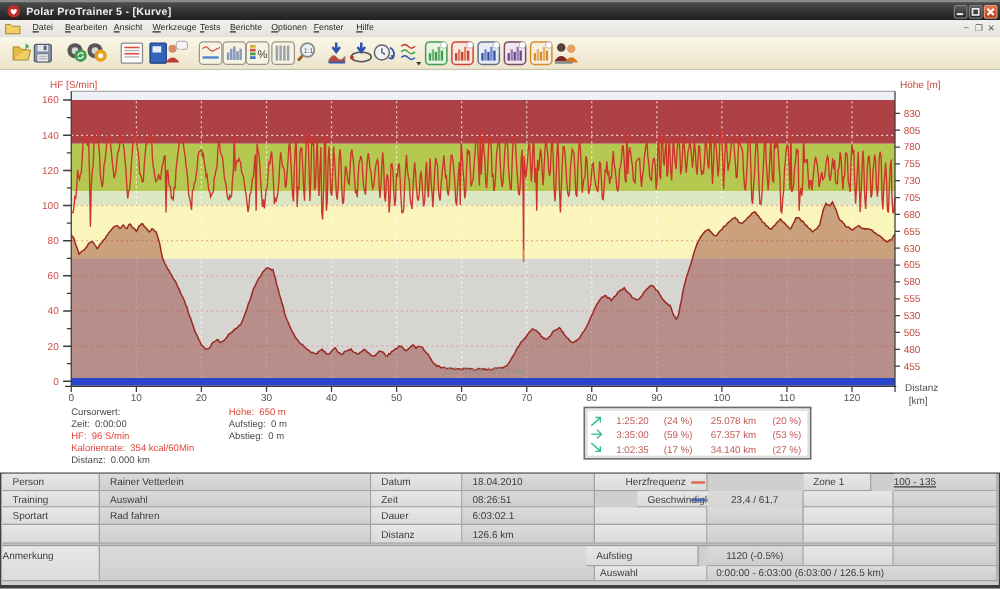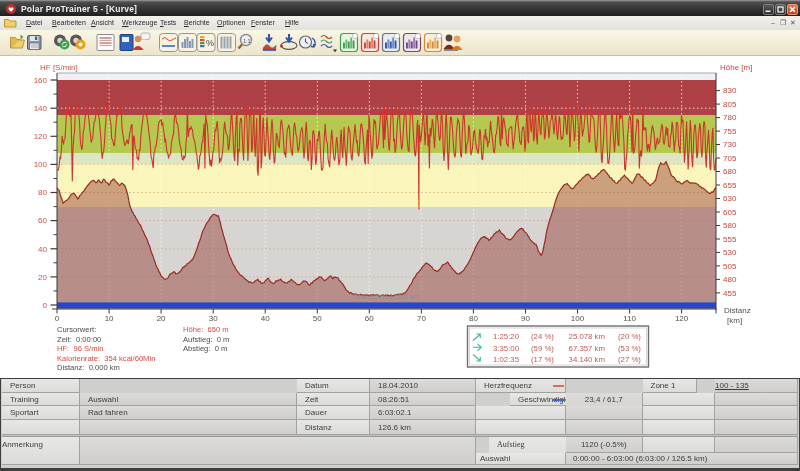--- a/index.html
+++ b/index.html
@@ -320,23 +320,24 @@
 <text x="618" y="294.5">(53 %)</text>
 <text x="519" y="306" text-anchor="end">1:02:35</text>
 <text x="531" y="306">(17 %)</text>
 <text x="605" y="306" text-anchor="end">34.140 km</text>
 <text x="618" y="306">(27 %)</text>
 </g>
 </svg>
 <div style="position:absolute;left:0;top:378px;width:800px;height:93px;background:#3e3e3c">
 <div style="position:absolute;left:1px;top:1px;width:798px;height:89px;background:#cfcfcd;font-size:8px">
 <div style="position:absolute;left:1px;top:0px;width:78px;height:13.5px;background:linear-gradient(#e7e7e5,#dbdbd9);border-right:1px solid #a2a2a0;border-bottom:1px solid #a2a2a0;box-sizing:border-box;padding-left:8px;line-height:13.5px;color:#3c3c3c;">Person</div>
+<div style="position:absolute;left:79px;top:0px;width:217px;height:13.5px;background:linear-gradient(#dcdbd9,#cfcecc);border-right:1px solid #a2a2a0;border-bottom:1px solid #a2a2a0;box-sizing:border-box;padding-left:8px;line-height:13.5px;color:#3c3c3c;">Rainer Vetterlein</div>
 <div style="position:absolute;left:296px;top:0px;width:73px;height:13.5px;background:linear-gradient(#e7e7e5,#dbdbd9);border-right:1px solid #a2a2a0;border-bottom:1px solid #a2a2a0;box-sizing:border-box;padding-left:8px;line-height:13.5px;color:#3c3c3c;">Datum</div>
 <div style="position:absolute;left:369px;top:0px;width:106px;height:13.5px;background:linear-gradient(#dcdbd9,#cfcecc);border-right:1px solid #a2a2a0;border-bottom:1px solid #a2a2a0;box-sizing:border-box;padding-left:8px;line-height:13.5px;color:#3c3c3c;">18.04.2010</div>
-<div style="position:absolute;left:475px;top:0px;width:90px;height:13.5px;background:linear-gradient(#e7e7e5,#dbdbd9);border-right:1px solid #a2a2a0;border-bottom:1px solid #a2a2a0;box-sizing:border-box;padding-left:8px;line-height:13.5px;color:#3c3c3c;">Herzfrequenz</div>
+<div style="position:absolute;left:475px;top:0px;width:90px;height:13.5px;background:linear-gradient(#e7e7e5,#dbdbd9);border-right:1px solid #a2a2a0;border-bottom:1px solid #a2a2a0;box-sizing:border-box;padding-left:8px;line-height:13.5px;color:#3c3c3c;text-align:center;">Herzfrequenz</div>
 <div style="position:absolute;left:565px;top:0px;width:76.5px;height:13.5px;background:linear-gradient(#dcdbd9,#cfcecc);border-right:1px solid #a2a2a0;border-bottom:1px solid #a2a2a0;box-sizing:border-box;text-align:center;line-height:13.5px;color:#3c3c3c;margin-top:20px;">116 / 145</div>
 <div style="position:absolute;left:641.5px;top:0px;width:54px;height:13.5px;background:linear-gradient(#e7e7e5,#dbdbd9);border-right:1px solid #a2a2a0;border-bottom:1px solid #a2a2a0;box-sizing:border-box;padding-left:8px;line-height:13.5px;color:#3c3c3c;">Zone 1</div>
 <div style="position:absolute;left:714px;top:0px;width:83px;height:13.5px;background:linear-gradient(#dcdbd9,#cfcecc);border-right:1px solid #a2a2a0;border-bottom:1px solid #a2a2a0;box-sizing:border-box;text-align:left;line-height:13.5px;color:#3c3c3c;text-decoration:underline;">100 - 135</div>
 <div style="position:absolute;left:552px;top:6px;width:11px;height:2px;background:#e06a5a"></div>
 <div style="position:absolute;left:1px;top:13.5px;width:78px;height:13.5px;background:linear-gradient(#e7e7e5,#dbdbd9);border-right:1px solid #a2a2a0;border-bottom:1px solid #a2a2a0;box-sizing:border-box;padding-left:8px;line-height:13.5px;color:#3c3c3c;">Training</div>
 <div style="position:absolute;left:79px;top:13.5px;width:217px;height:13.5px;background:linear-gradient(#dcdbd9,#cfcecc);border-right:1px solid #a2a2a0;border-bottom:1px solid #a2a2a0;box-sizing:border-box;padding-left:8px;line-height:13.5px;color:#3c3c3c;">Auswahl</div>
 <div style="position:absolute;left:296px;top:13.5px;width:73px;height:13.5px;background:linear-gradient(#e7e7e5,#dbdbd9);border-right:1px solid #a2a2a0;border-bottom:1px solid #a2a2a0;box-sizing:border-box;padding-left:8px;line-height:13.5px;color:#3c3c3c;">Zeit</div>
 <div style="position:absolute;left:369px;top:13.5px;width:106px;height:13.5px;background:linear-gradient(#dcdbd9,#cfcecc);border-right:1px solid #a2a2a0;border-bottom:1px solid #a2a2a0;box-sizing:border-box;padding-left:8px;line-height:13.5px;color:#3c3c3c;">08:26:51</div>
 <div style="position:absolute;left:475px;top:13.5px;width:90px;height:13.5px;background:linear-gradient(#e7e7e5,#dbdbd9);border-right:1px solid #a2a2a0;border-bottom:1px solid #a2a2a0;box-sizing:border-box;padding-left:8px;line-height:13.5px;color:#3c3c3c;margin-left:34px;">Geschwindigkeit</div>
 <div style="position:absolute;left:565px;top:13.5px;width:76.5px;height:27px;background:linear-gradient(#dcdbd9,#cfcecc);border-right:1px solid #a2a2a0;border-bottom:1px solid #a2a2a0;box-sizing:border-box;text-align:center;line-height:13.5px;color:#3c3c3c;">23,4 / 61,7</div>
@@ -355,20 +356,20 @@
 <div style="position:absolute;left:79px;top:40.5px;width:217px;height:15.5px;background:linear-gradient(#dcdbd9,#cfcecc);border-right:1px solid #a2a2a0;border-bottom:1px solid #a2a2a0;box-sizing:border-box;padding-left:8px;line-height:15.5px;color:#3c3c3c;"></div>
 <div style="position:absolute;left:296px;top:40.5px;width:73px;height:15.5px;background:linear-gradient(#e7e7e5,#dbdbd9);border-right:1px solid #a2a2a0;border-bottom:1px solid #a2a2a0;box-sizing:border-box;padding-left:8px;line-height:15.5px;color:#3c3c3c;">Distanz</div>
 <div style="position:absolute;left:369px;top:40.5px;width:106px;height:15.5px;background:linear-gradient(#dcdbd9,#cfcecc);border-right:1px solid #a2a2a0;border-bottom:1px solid #a2a2a0;box-sizing:border-box;padding-left:8px;line-height:15.5px;color:#3c3c3c;">126.6 km</div>
 <div style="position:absolute;left:475px;top:40.5px;width:90px;height:15.5px;background:linear-gradient(#e7e7e5,#dbdbd9);border-right:1px solid #a2a2a0;border-bottom:1px solid #a2a2a0;box-sizing:border-box;padding-left:8px;line-height:15.5px;color:#3c3c3c;"></div>
 <div style="position:absolute;left:565px;top:40.5px;width:76.5px;height:15.5px;background:linear-gradient(#dcdbd9,#cfcecc);border-right:1px solid #a2a2a0;border-bottom:1px solid #a2a2a0;box-sizing:border-box;text-align:center;line-height:15.5px;color:#3c3c3c;"></div>
 <div style="position:absolute;left:641.5px;top:40.5px;width:72.5px;height:15.5px;background:linear-gradient(#e7e7e5,#dbdbd9);border-right:1px solid #a2a2a0;border-bottom:1px solid #a2a2a0;box-sizing:border-box;padding-left:8px;line-height:15.5px;color:#3c3c3c;"></div>
 <div style="position:absolute;left:714px;top:40.5px;width:83px;height:15.5px;background:linear-gradient(#dcdbd9,#cfcecc);border-right:1px solid #a2a2a0;border-bottom:1px solid #a2a2a0;box-sizing:border-box;text-align:center;line-height:15.5px;color:#3c3c3c;"></div>
 <div style="position:absolute;left:1px;top:56px;width:796px;height:2px;background:#c2c2c0;border-bottom:1px solid #9a9a98"></div>
 <div style="position:absolute;left:1px;top:58px;width:78px;height:28px;background:linear-gradient(#e7e7e5,#dbdbd9);border-right:1px solid #a2a2a0;border-bottom:1px solid #a2a2a0;box-sizing:border-box;padding-left:0;line-height:28px;color:#3c3c3c;line-height:16px;">Anmerkung</div>
 <div style="position:absolute;left:79px;top:58px;width:396px;height:28px;background:linear-gradient(#dcdbd9,#cfcecc);border-right:1px solid #a2a2a0;border-bottom:1px solid #a2a2a0;box-sizing:border-box;padding-left:8px;line-height:28px;color:#3c3c3c;"></div>
-<div style="position:absolute;left:488px;top:58px;width:90px;height:28px;background:linear-gradient(#e7e7e5,#dbdbd9);border-right:1px solid #a2a2a0;border-bottom:1px solid #a2a2a0;box-sizing:border-box;padding-left:8px;line-height:16px;color:#3c3c3c;font-family:Liberation Serif, serif;">Aufstieg</div>
+<div style="position:absolute;left:468px;top:58px;width:90px;height:16px;background:linear-gradient(#e7e7e5,#dbdbd9);border-right:1px solid #a2a2a0;border-bottom:1px solid #a2a2a0;box-sizing:border-box;padding-left:8px;line-height:16px;color:#3c3c3c;">Aufstieg</div>
 <div style="position:absolute;left:565px;top:58px;width:76.5px;height:16px;background:linear-gradient(#dcdbd9,#cfcecc);border-right:1px solid #a2a2a0;border-bottom:1px solid #a2a2a0;box-sizing:border-box;text-align:center;line-height:16px;color:#3c3c3c;">1120 (-0.5%)</div>
 <div style="position:absolute;left:641.5px;top:58px;width:72.5px;height:16px;background:linear-gradient(#e7e7e5,#dbdbd9);border-right:1px solid #a2a2a0;border-bottom:1px solid #a2a2a0;box-sizing:border-box;padding-left:8px;line-height:16px;color:#3c3c3c;"></div>
 <div style="position:absolute;left:714px;top:58px;width:83px;height:16px;background:linear-gradient(#dcdbd9,#cfcecc);border-right:1px solid #a2a2a0;border-bottom:1px solid #a2a2a0;box-sizing:border-box;padding-left:8px;line-height:16px;color:#3c3c3c;"></div>
 <div style="position:absolute;left:475px;top:74px;width:90px;height:12px;background:linear-gradient(#e7e7e5,#dbdbd9);border-right:1px solid #a2a2a0;border-bottom:1px solid #a2a2a0;box-sizing:border-box;padding-left:4px;line-height:12px;color:#3c3c3c;">Auswahl</div>
 <div style="position:absolute;left:565px;top:74px;width:232px;height:12px;background:linear-gradient(#dcdbd9,#cfcecc);border-right:1px solid #a2a2a0;border-bottom:1px solid #a2a2a0;box-sizing:border-box;padding-left:7px;line-height:12px;color:#3c3c3c;">0:00:00 - 6:03:00 (6:03:00 / 126.5 km)</div>
 </div>
   </div>
 
 </body></html>

